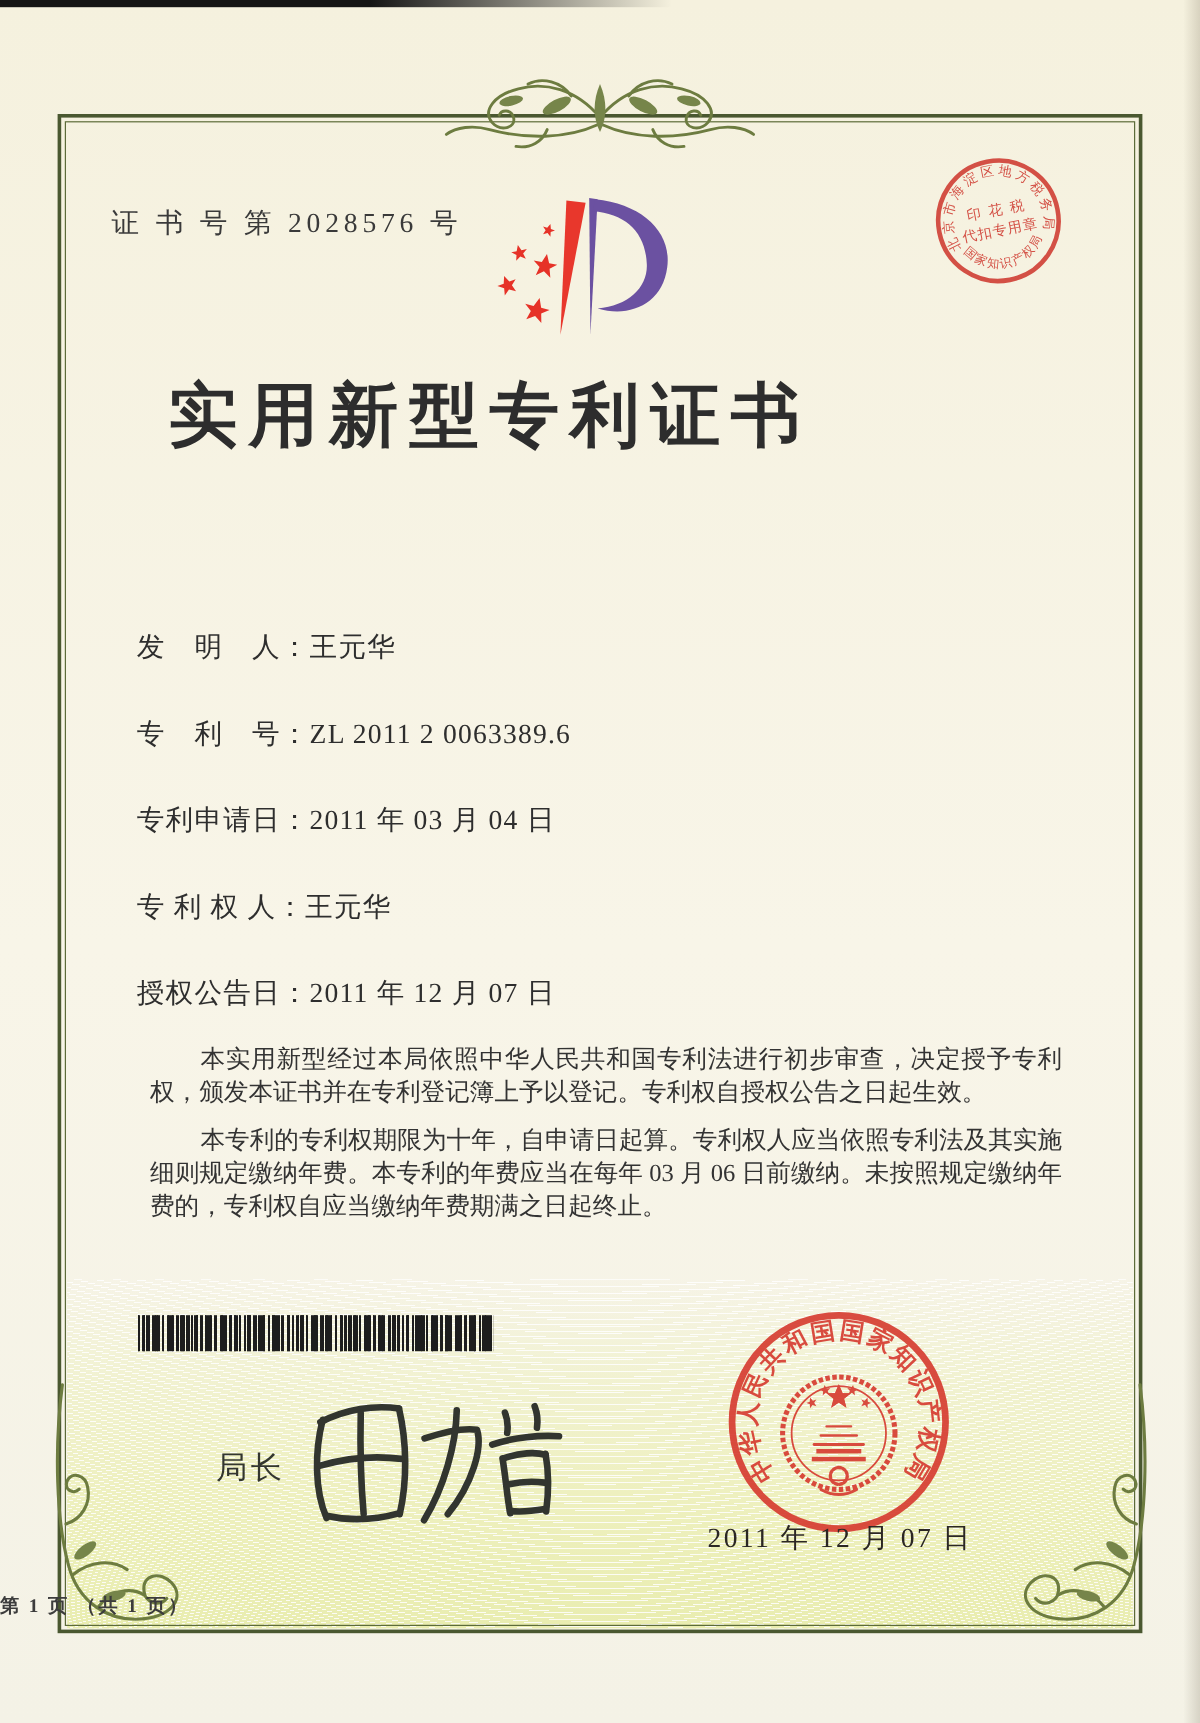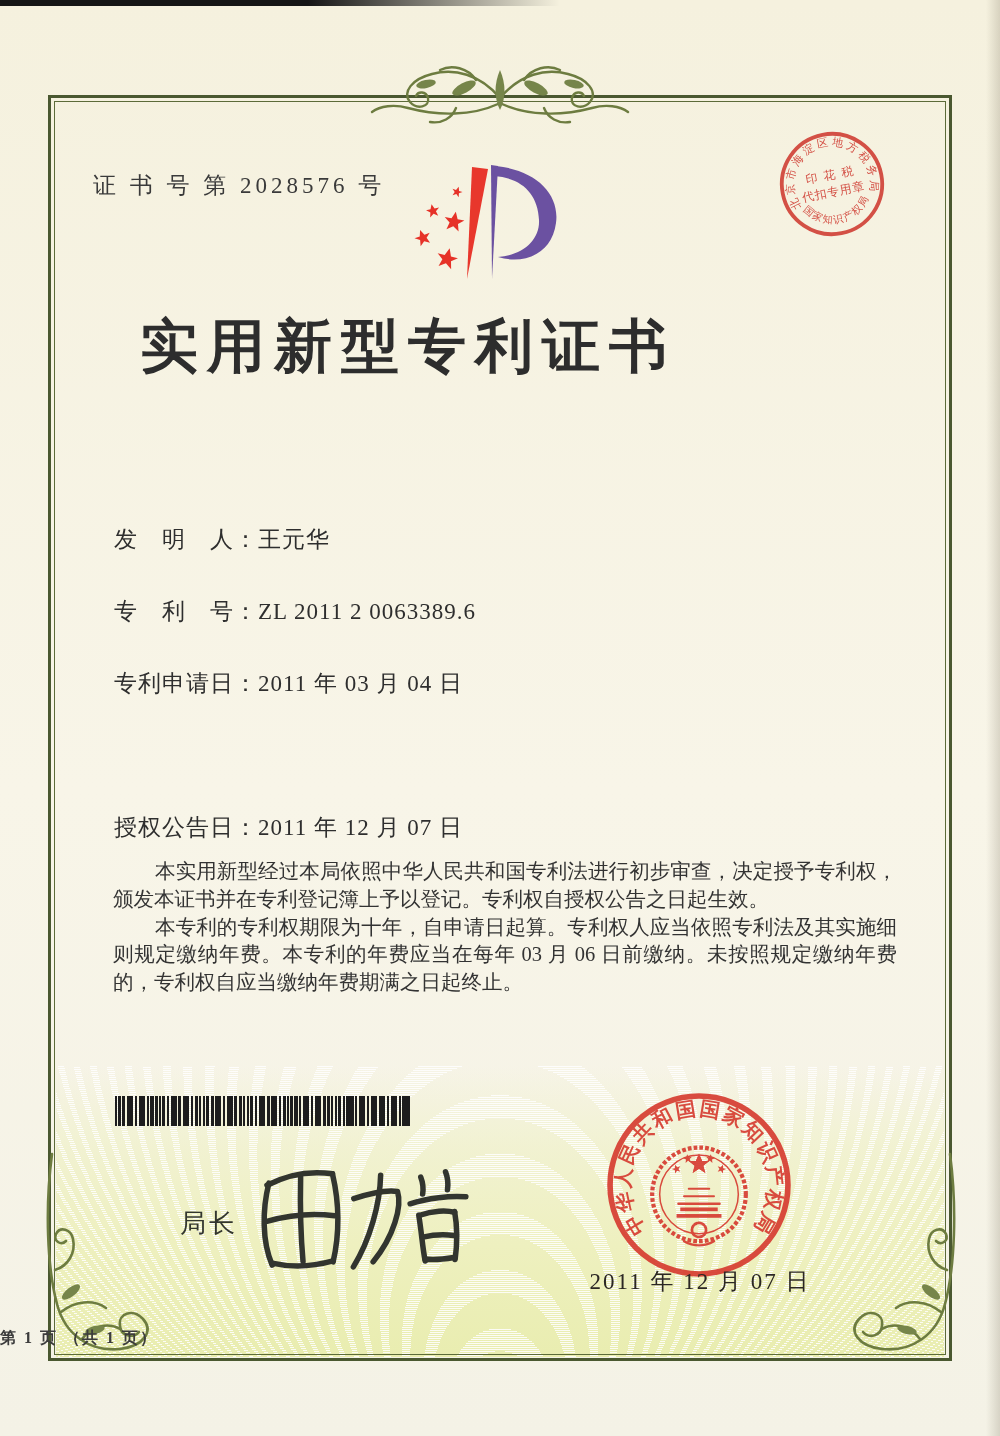--- a/index.html
+++ b/index.html
@@ -24,21 +24,21 @@
     background:
       repeating-radial-gradient(120% 90% at 50% 140%, rgba(255,255,255,.85) 0 1.6px, rgba(255,255,255,0) 1.6px 8px),
       linear-gradient(to bottom, rgba(240,241,205,0) 0%, rgba(239,241,198,.65) 28%, #eef0bf 62%, #e9edb0 100%);}
   .cert-number{position:absolute;left:93px;top:170px;font-size:23px;letter-spacing:4px;color:#3a3a3a;z-index:4;text-align:right;}
   .title{position:absolute;left:0;top:308px;width:816px;text-align:center;
     font-size:58px;font-weight:bold;letter-spacing:9px;color:#2d2d2d;z-index:4;}
   .field{position:absolute;left:114px;font-size:23px;letter-spacing:1px;color:#2e2e2e;z-index:4;white-space:nowrap;}
   .f0{top:452px}.f1{top:524px}.f2{top:596px}.f3{top:668px}.f4{top:740px}.f5{top:812px}
   .paragraphs{position:absolute;left:113px;top:858px;width:784px;z-index:4;
     font-size:20.5px;line-height:27.8px;text-align:justify;color:#333;}
-  .paragraphs p{margin:0;text-indent:2.05em;}
+  .paragraphs p{margin:12px;text-indent:2.05em;}
   .barcode{position:absolute;left:115px;top:1096px;width:296px;height:30px;z-index:4;
     background-image:
       repeating-linear-gradient(90deg,#1d1d1d 0 2px,transparent 2px 4px),
       repeating-linear-gradient(90deg,#1d1d1d 0 1px,transparent 1px 7px),
       repeating-linear-gradient(90deg,transparent 0 3px,#1d1d1d 3px 6px,transparent 6px 11px);}
   .director-label{position:absolute;left:180px;top:1206px;font-size:26px;letter-spacing:3px;color:#33362f;z-index:4;}
   .signature{position:absolute;left:243px;top:1156px;z-index:4;}
   .tax-stamp{position:absolute;left:764px;top:116px;z-index:5;opacity:.88;}
   .seal{position:absolute;left:596px;top:1082px;z-index:4;opacity:.9;}
   .seal-date{position:absolute;left:588px;top:1266px;width:224px;text-align:center;
@@ -140,20 +140,21 @@
       <text x="80" y="74" font-size="14" text-anchor="middle" letter-spacing="2">印 花 税</text>
       <text x="80" y="94" font-size="14" text-anchor="middle" letter-spacing="1">代扣专用章</text>
     </g>
   </svg>
 
   <div class="title">实用新型专利证书</div>
 
   <div class="field f1"><span>发　明　人：</span><span>王元华</span></div>
   <div class="field f2"><span>专　利　号：</span><span>ZL 2011 2 0063389.6</span></div>
   <div class="field f3"><span>专利申请日：</span><span>2011 年 03 月 04 日</span></div>
+  <div class="field f4"><span>专 利 权 人：</span><span>王元华</span></div>
   <div class="field f5"><span>授权公告日：</span><span>2011 年 12 月 07 日</span></div>
 
   <div class="paragraphs">
     <p>本实用新型经过本局依照中华人民共和国专利法进行初步审查，决定授予专利权，颁发本证书并在专利登记簿上予以登记。专利权自授权公告之日起生效。</p>
     <p>本专利的专利权期限为十年，自申请日起算。专利权人应当依照专利法及其实施细则规定缴纳年费。本专利的年费应当在每年 03 月 06 日前缴纳。未按照规定缴纳年费的，专利权自应当缴纳年费期满之日起终止。</p>
   </div>
 
   <div class="barcode"></div>
 
   <div class="director-label">局长</div>

